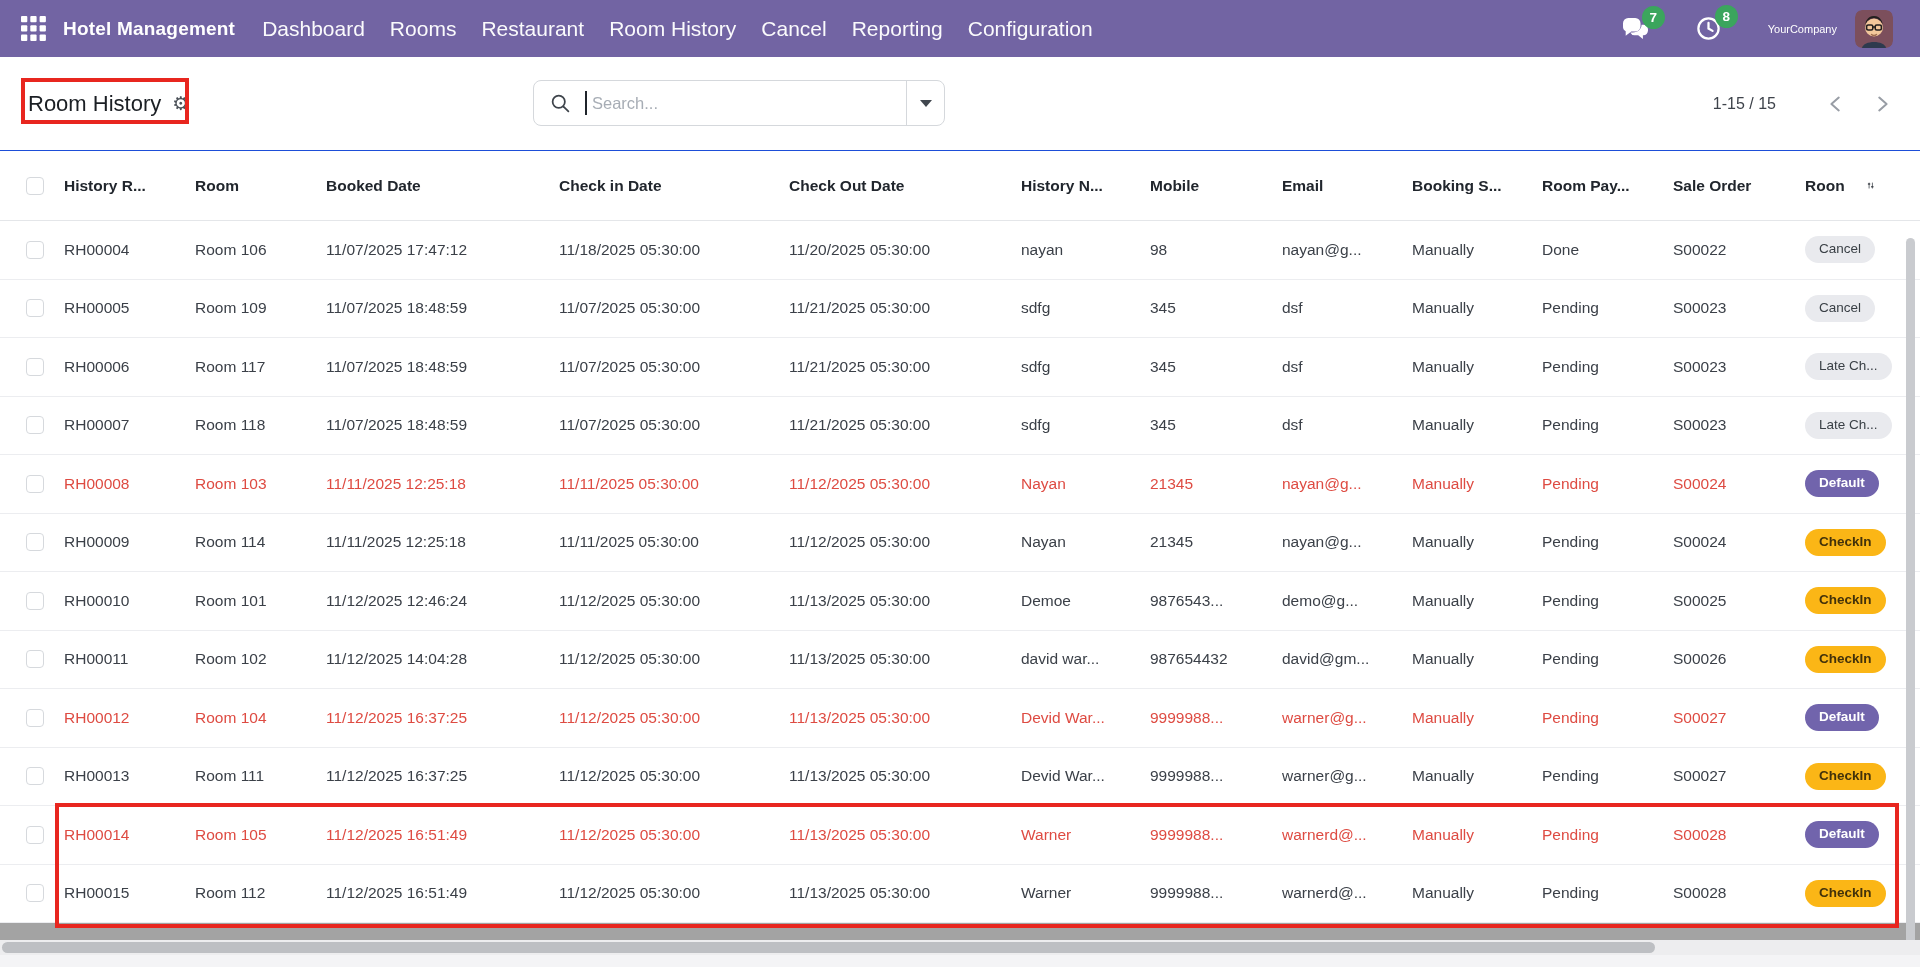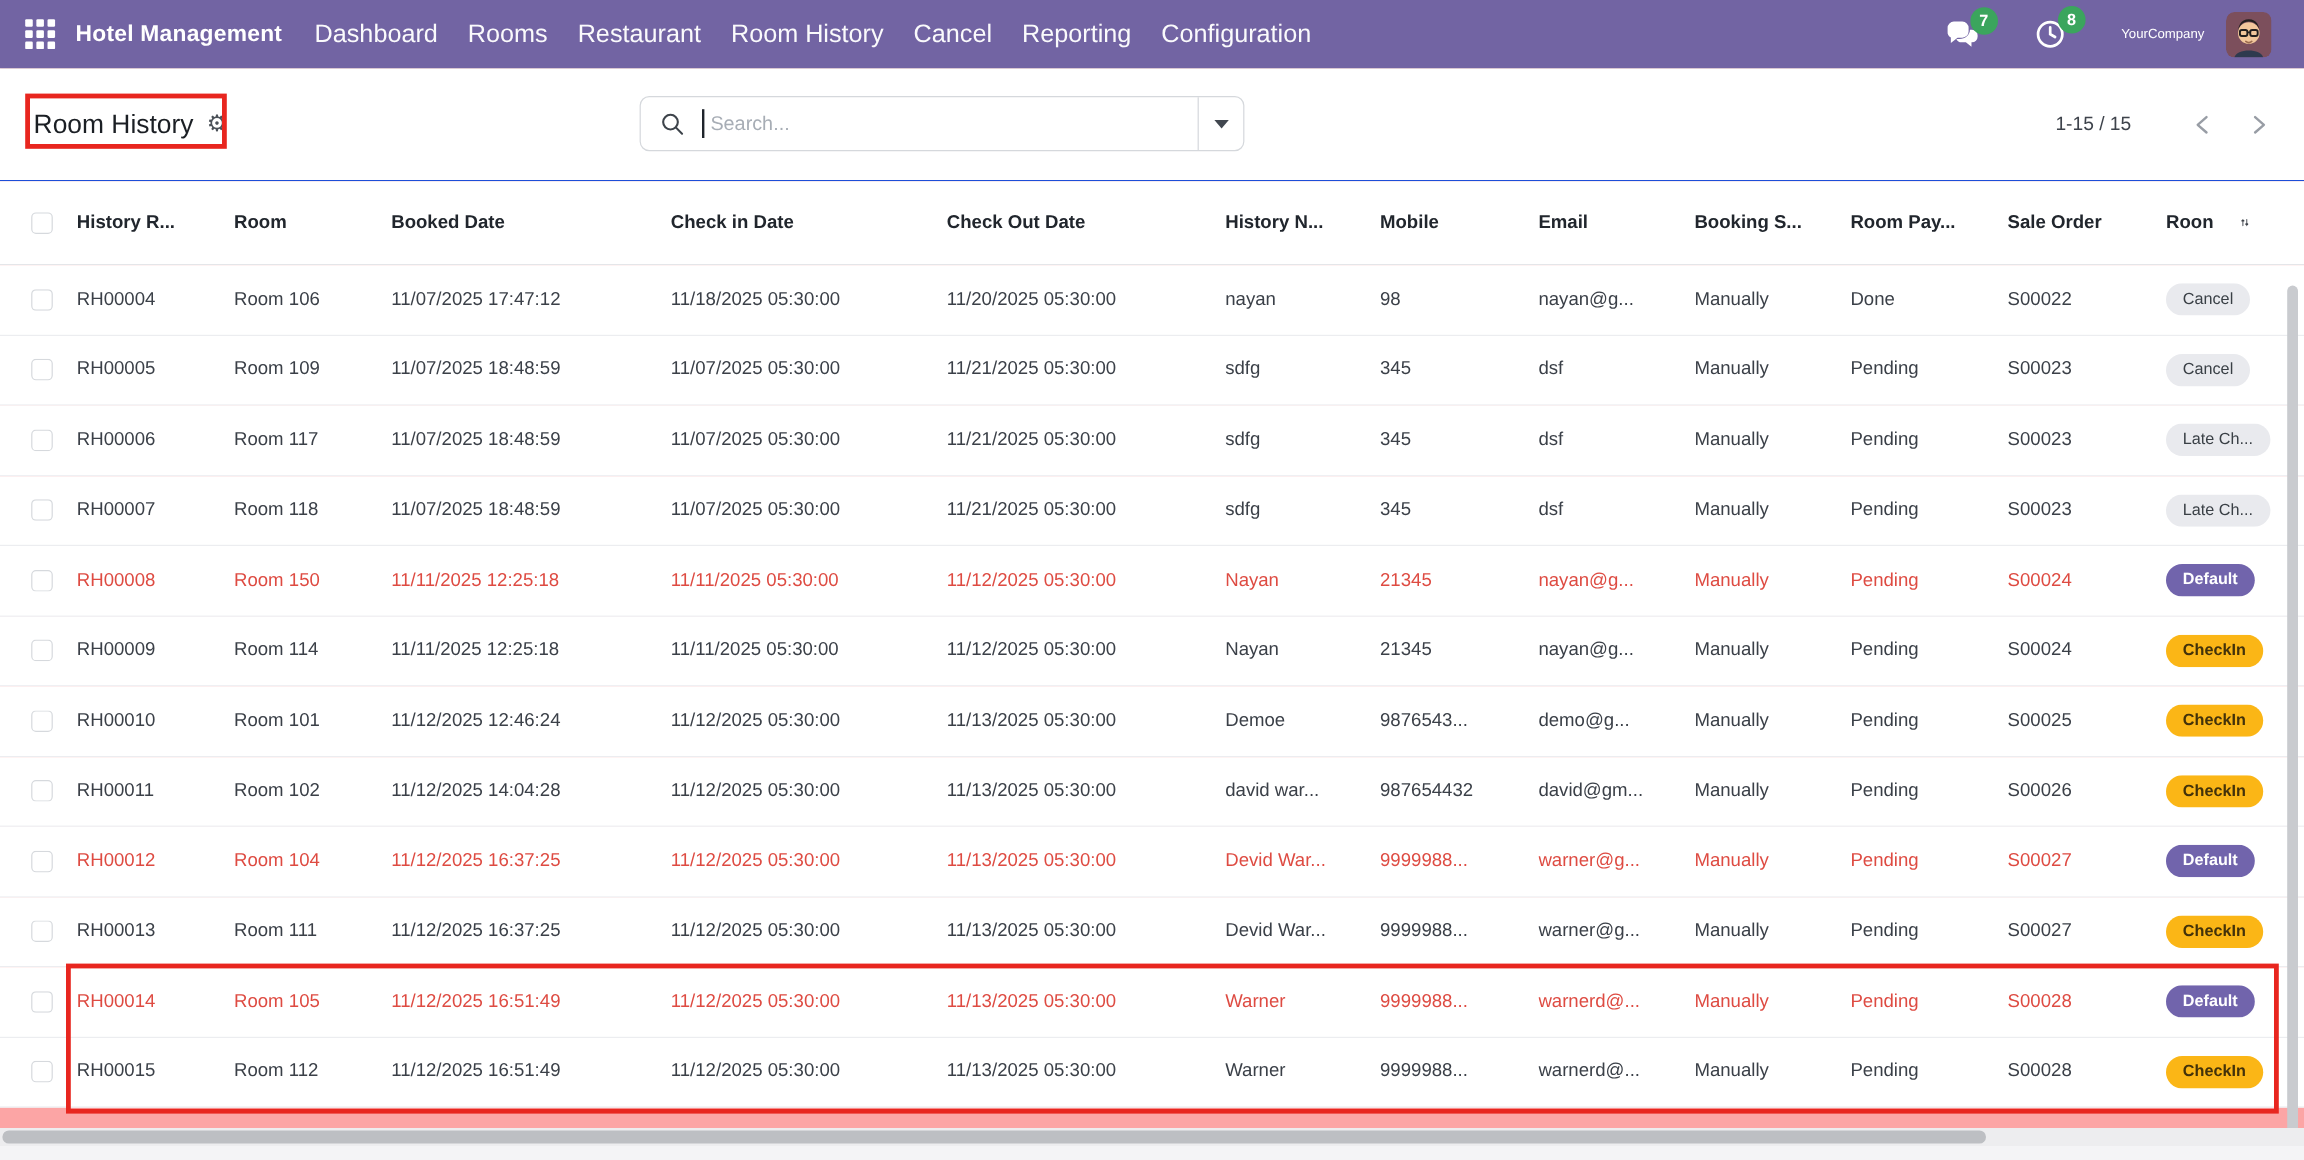--- a/index.html
+++ b/index.html
@@ -5,21 +5,21 @@
   :root{
     --nav-bg:#7264A3; --nav-text:#FFFFFF; --badge-green:#3BA55D;
     --danger-text:#DE4B42; --annotation-red:#E8261F;
     --badge-default-bg:#7164AC; --badge-default-text:#FFFFFF;
     --badge-checkin-bg:#FBB616; --badge-checkin-text:#43320A;
     --badge-muted-bg:#E9EAEE; --badge-muted-text:#3A4046;
     --row-text:#3B4048; --header-text:#21262D;
   }
   *{box-sizing:border-box;margin:0;padding:0}
   body{font-family:"Liberation Sans","DejaVu Sans",sans-serif;background:#dddddd}
-  .screen{position:relative;width:1920px;height:967px;background:#fca5a5;overflow:hidden}
+  .screen{position:relative;width:1920px;height:967px;background:#a3a3a3;overflow:hidden}
 
   
   .topbar{height:57px;background:var(--nav-bg);display:flex;align-items:center;
     padding:0 27px 0 18px;box-shadow:0 1px 2px rgba(0,0,0,.25)}
   .apps-btn{width:30px;height:30px;display:flex;align-items:center;justify-content:center;cursor:pointer}
   .brand{color:var(--nav-text);font-size:19px;font-weight:700;margin-left:15px;letter-spacing:.2px;cursor:pointer}
   .menu{display:flex;gap:25px;margin-left:27px}
   .menu-item{color:var(--nav-text);font-size:21px;cursor:pointer;white-space:nowrap;opacity:.97}
   .nav-right{margin-left:auto;display:flex;align-items:center}
   .nav-icon-btn{position:relative;margin-right:46px;cursor:pointer;display:flex;align-items:center}
@@ -27,21 +27,21 @@
     min-width:23px;height:23px;border-radius:12px;font-size:13.5px;font-weight:700;
     display:flex;align-items:center;justify-content:center;padding:0 4px}
   .company{color:var(--nav-text);font-size:11px;margin-right:18px;cursor:pointer}
   .avatar{width:38px;height:38px;border-radius:7px;overflow:hidden;cursor:pointer;flex:0 0 auto}
 
   
   .controlbar{position:relative;height:93px;background:#fff}
   .title-group{position:absolute;left:28px;top:50%;transform:translateY(-50%);display:flex;align-items:center;gap:11px}
   .title{font-size:22px;font-weight:500;color:#1b1f24}
   .gear{font-size:19px;color:#4b5158;cursor:pointer;line-height:1}
-  .searchbar{position:absolute;left:533px;top:23px;width:504px;height:46px;border:1px solid #D5D8DC;
+  .searchbar{position:absolute;left:533px;top:23px;width:412px;height:46px;border:1px solid #D5D8DC;
     border-radius:8px;display:flex;align-items:center;background:#fff}
   .searchbar .mag{margin-left:16px;flex:0 0 auto}
   .text-caret{width:2px;height:24px;background:#1f242b;margin-left:14px;flex:0 0 auto}
   .search-input{border:none;outline:none;flex:1;font-size:16.5px;color:#1f242b;padding:0 8px 0 5px;background:transparent;min-width:0}
   .search-input::placeholder{color:#A7ADB5}
   .search-toggle{width:38px;align-self:stretch;border-left:1px solid #D5D8DC;display:flex;
     align-items:center;justify-content:center;cursor:pointer}
   .caret-down{width:0;height:0;border-left:6px solid transparent;border-right:6px solid transparent;border-top:7px solid #41474F}
   .pager{position:absolute;right:26px;top:50%;transform:translateY(-50%);display:flex;align-items:center}
   .pager-range{font-size:16px;color:#3E434B;margin-right:26px}
@@ -267,21 +267,21 @@
           <div class="td">S00023</div>
           <div class="td badgecell">
             <span class="badge muted">Late Ch...</span>
           </div>
         </div>
         <div class="gridrow trow danger">
           <div class="td cbcell">
             <span class="cb"></span>
           </div>
           <div class="td">RH00008</div>
-          <div class="td">Room 150</div>
+          <div class="td">Room 103</div>
           <div class="td">11/11/2025 12:25:18</div>
           <div class="td">11/11/2025 05:30:00</div>
           <div class="td">11/12/2025 05:30:00</div>
           <div class="td">Nayan</div>
           <div class="td">21345</div>
           <div class="td">nayan@g...</div>
           <div class="td">Manually</div>
           <div class="td">Pending</div>
           <div class="td">S00024</div>
           <div class="td badgecell">

